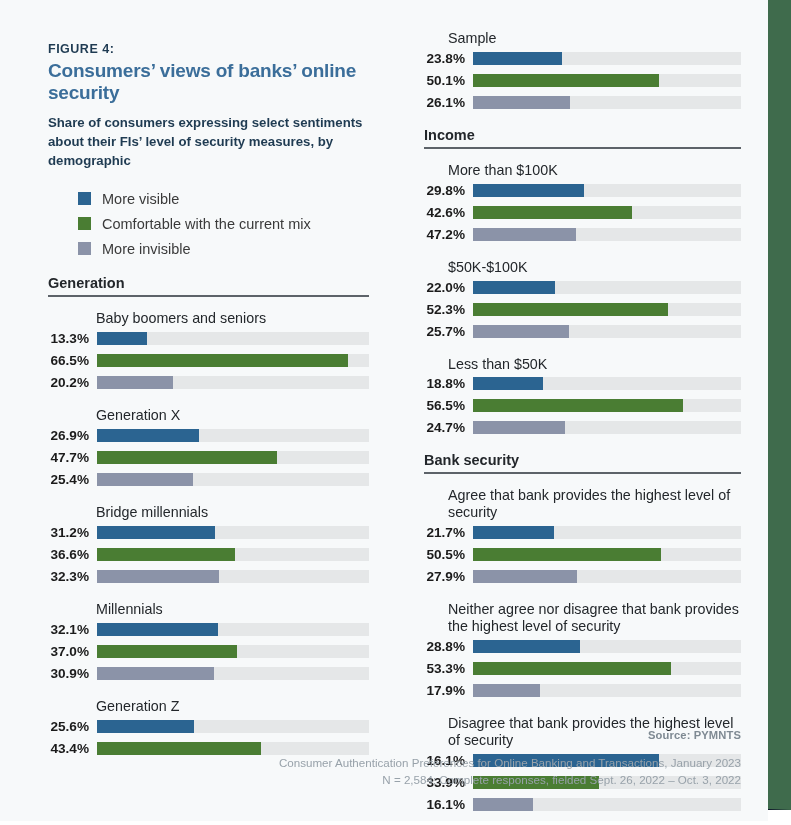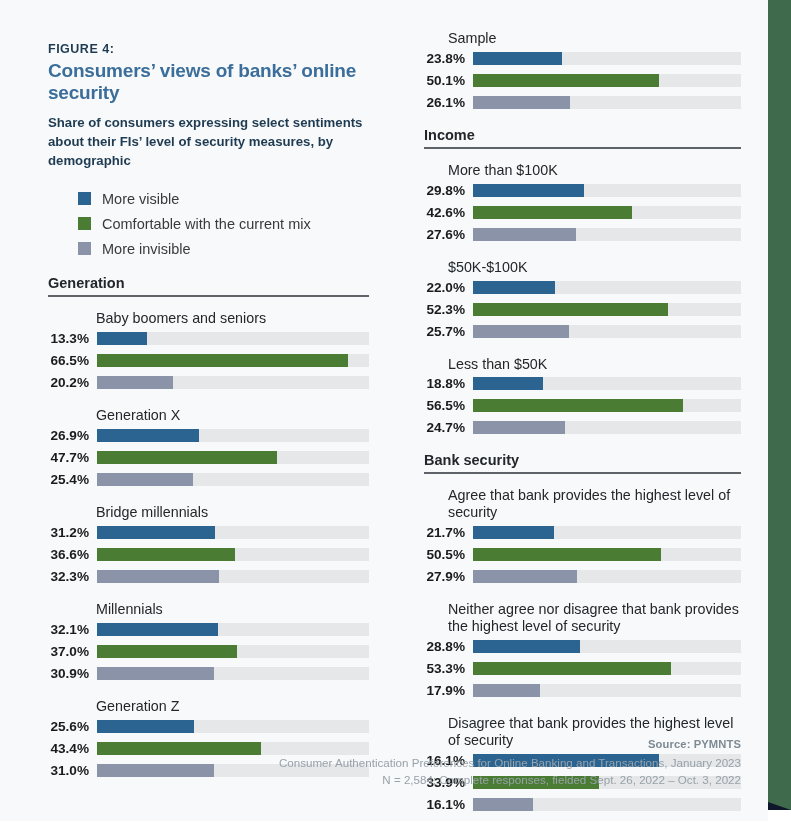--- a/index.html
+++ b/index.html
@@ -13,21 +13,21 @@
     font-family: "Liberation Sans", sans-serif;
     overflow: hidden;
   }
   #figure {
     position: relative;
     width: 791px;
     height: 810px;
     box-sizing: border-box;
     background: #f7f9fa;
     border-right: 23px solid #3f6b4c;
-    border-bottom: 8px solid #0f172a;
+    border-bottom: 1px solid #0f172a;
   }
   .canvas {
     position: absolute;
     left: 0; top: 0;
     width: 768px;
     height: 821px;
     background: #f7f9fa;
   }
 
   
@@ -147,21 +147,21 @@
   .footer {
     position: absolute;
     right: 27px;
     bottom: 32px;
     text-align: right;
   }
   .footer .src {
     font-size: 11.2px;
     font-weight: bold;
     color: #7f8a93;
-    margin-bottom: 5px;
+    margin-bottom: 14px;
     letter-spacing: .01em;
   }
   .footer .line {
     font-size: 11.6px;
     color: #98a2aa;
     line-height: 1.45;
   }
 </style>
 </head>
 <body>
@@ -288,26 +288,20 @@
               <span class="bar-track" style="background: rgb(229, 231, 232);">
                 <span class="bar-fill" style="width: 35.5556%; background: rgb(43, 100, 145);"></span>
               </span>
             </div>
             <div class="bar-row">
               <span class="bar-value">43.4%</span>
               <span class="bar-track" style="background: rgb(229, 231, 232);">
                 <span class="bar-fill" style="width: 60.2778%; background: rgb(74, 125, 51);"></span>
               </span>
             </div>
-            <div class="bar-row">
-              <span class="bar-value">31.0%</span>
-              <span class="bar-track" style="background: rgb(229, 231, 232);">
-                <span class="bar-fill" style="width: 43.0556%; background: rgb(139, 147, 168);"></span>
-              </span>
-            </div>
           </div>
         </div>
     </div>
 
     <div class="col-right">
       <div id="right-sections">
           <div class="group">
             <div class="group-title">Sample</div>
             <div class="bar-row">
               <span class="bar-value">23.8%</span>
@@ -340,21 +334,21 @@
                 <span class="bar-fill" style="width: 41.3889%; background: rgb(43, 100, 145);"></span>
               </span>
             </div>
             <div class="bar-row">
               <span class="bar-value">42.6%</span>
               <span class="bar-track" style="background: rgb(229, 231, 232);">
                 <span class="bar-fill" style="width: 59.1667%; background: rgb(74, 125, 51);"></span>
               </span>
             </div>
             <div class="bar-row">
-              <span class="bar-value">27.6%</span>
+              <span class="bar-value">47.2%</span>
               <span class="bar-track" style="background: rgb(229, 231, 232);">
                 <span class="bar-fill" style="width: 38.3333%; background: rgb(139, 147, 168);"></span>
               </span>
             </div>
           </div>
           <div class="group">
             <div class="group-title">$50K-$100K</div>
             <div class="bar-row">
               <span class="bar-value">22.0%</span>
               <span class="bar-track" style="background: rgb(229, 231, 232);">

